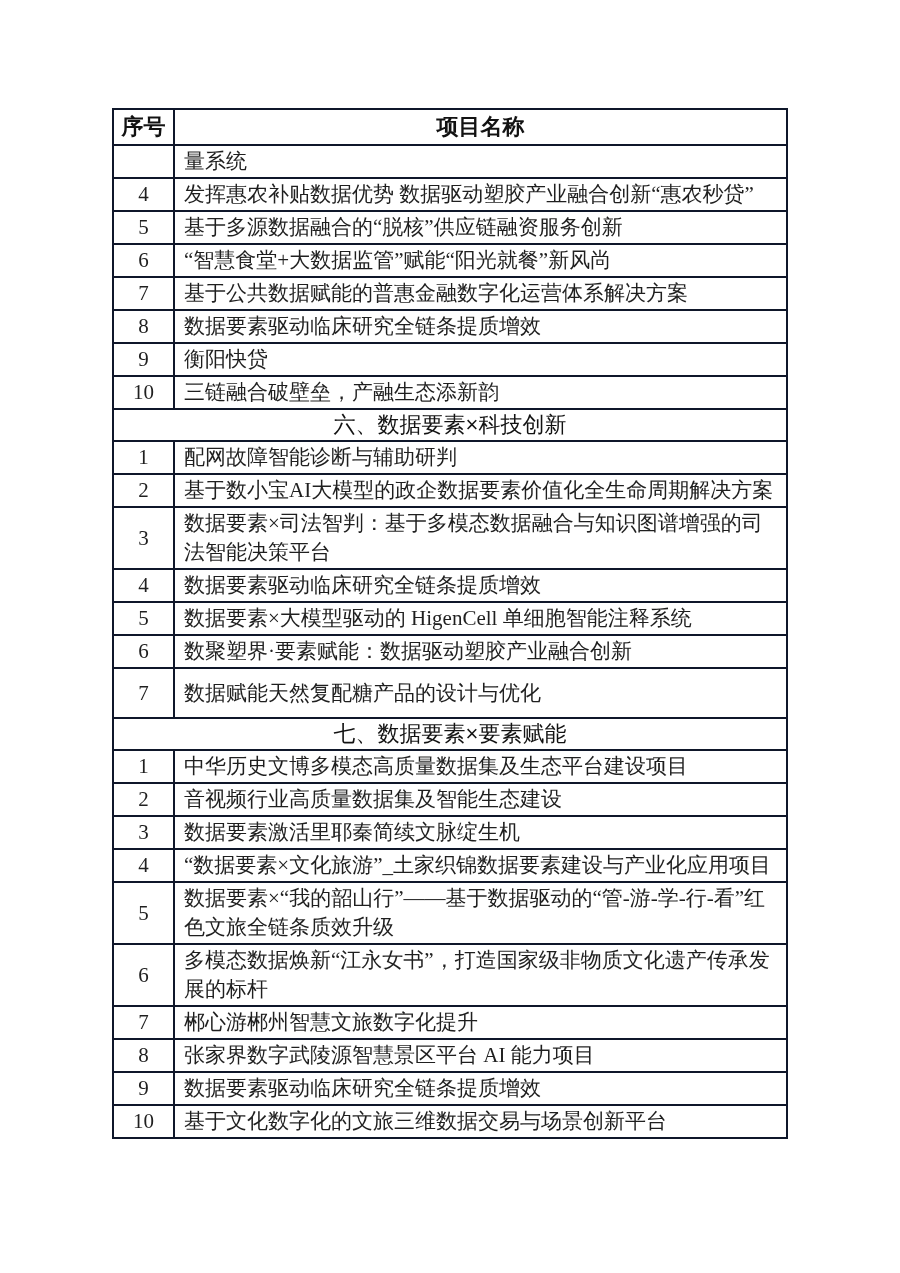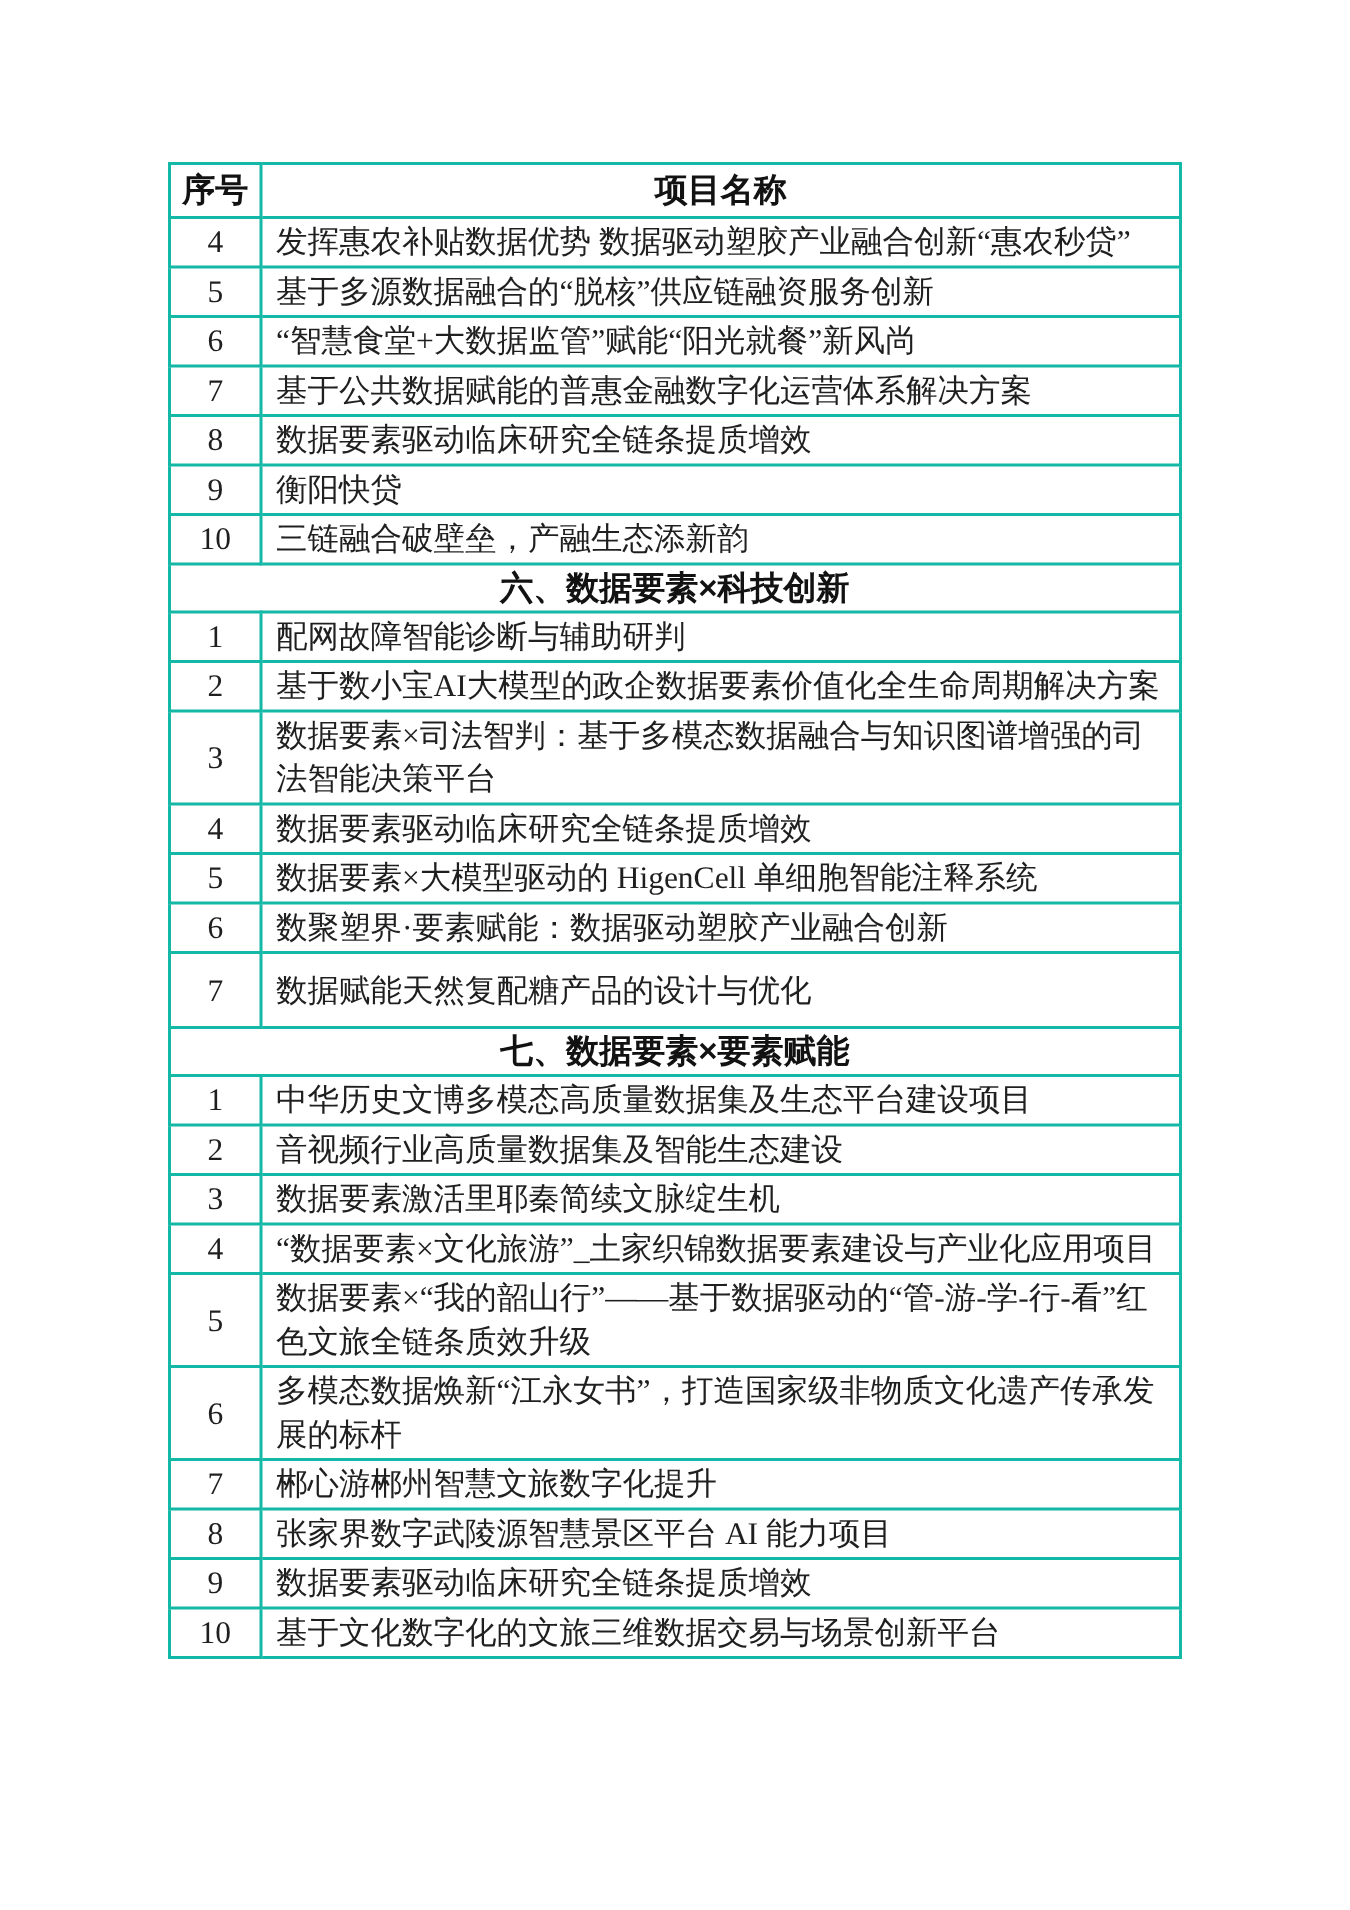--- a/index.html
+++ b/index.html
@@ -16,21 +16,21 @@
   .projects-table {
     position: absolute;
     left: 112px;
     top: 108px;
     width: 676px;
     border-collapse: collapse;
     table-layout: fixed;
   }
   .projects-table th,
   .projects-table td {
-    border: 2px solid #14b8a6;
+    border: 2px solid #0f172a;
     vertical-align: middle;
   }
   .col-no { width: 61px; }
   thead th {
     height: 36px;
     font-family: "Liberation Sans", "DejaVu Sans", sans-serif;
     font-size: 22px;
     font-weight: 700;
     color: #121212;
     text-align: center;
@@ -46,21 +46,21 @@
     line-height: 29px;
     padding: 1px 4px 1px 9px;
     text-align: left;
     word-break: break-all;
   }
   .section-cell {
     height: 31px;
     text-align: center;
     font-family: "Liberation Sans", "DejaVu Sans", sans-serif;
     font-size: 22px;
-    font-weight: 700;
+    font-weight: 400;
     color: #121212;
     padding: 0;
   }
   tr.tall .cell-no,
   tr.tall .cell-name { height: 50px; }
 </style>
 </head>
 <body>
 
 <div class="page">
@@ -69,20 +69,24 @@
       <col class="col-no">
       <col>
     </colgroup>
     <thead>
       <tr>
         <th>序号</th>
         <th>项目名称</th>
       </tr>
     </thead>
     <tbody id="table-body">
+        <tr>
+          <td class="cell-no"></td>
+          <td class="cell-name">量系统</td>
+        </tr>
         <tr>
           <td class="cell-no">4</td>
           <td class="cell-name">发挥惠农补贴数据优势 数据驱动塑胶产业融合创新“惠农秒贷”</td>
         </tr>
         <tr>
           <td class="cell-no">5</td>
           <td class="cell-name">基于多源数据融合的“脱核”供应链融资服务创新</td>
         </tr>
         <tr>
           <td class="cell-no">6</td>

